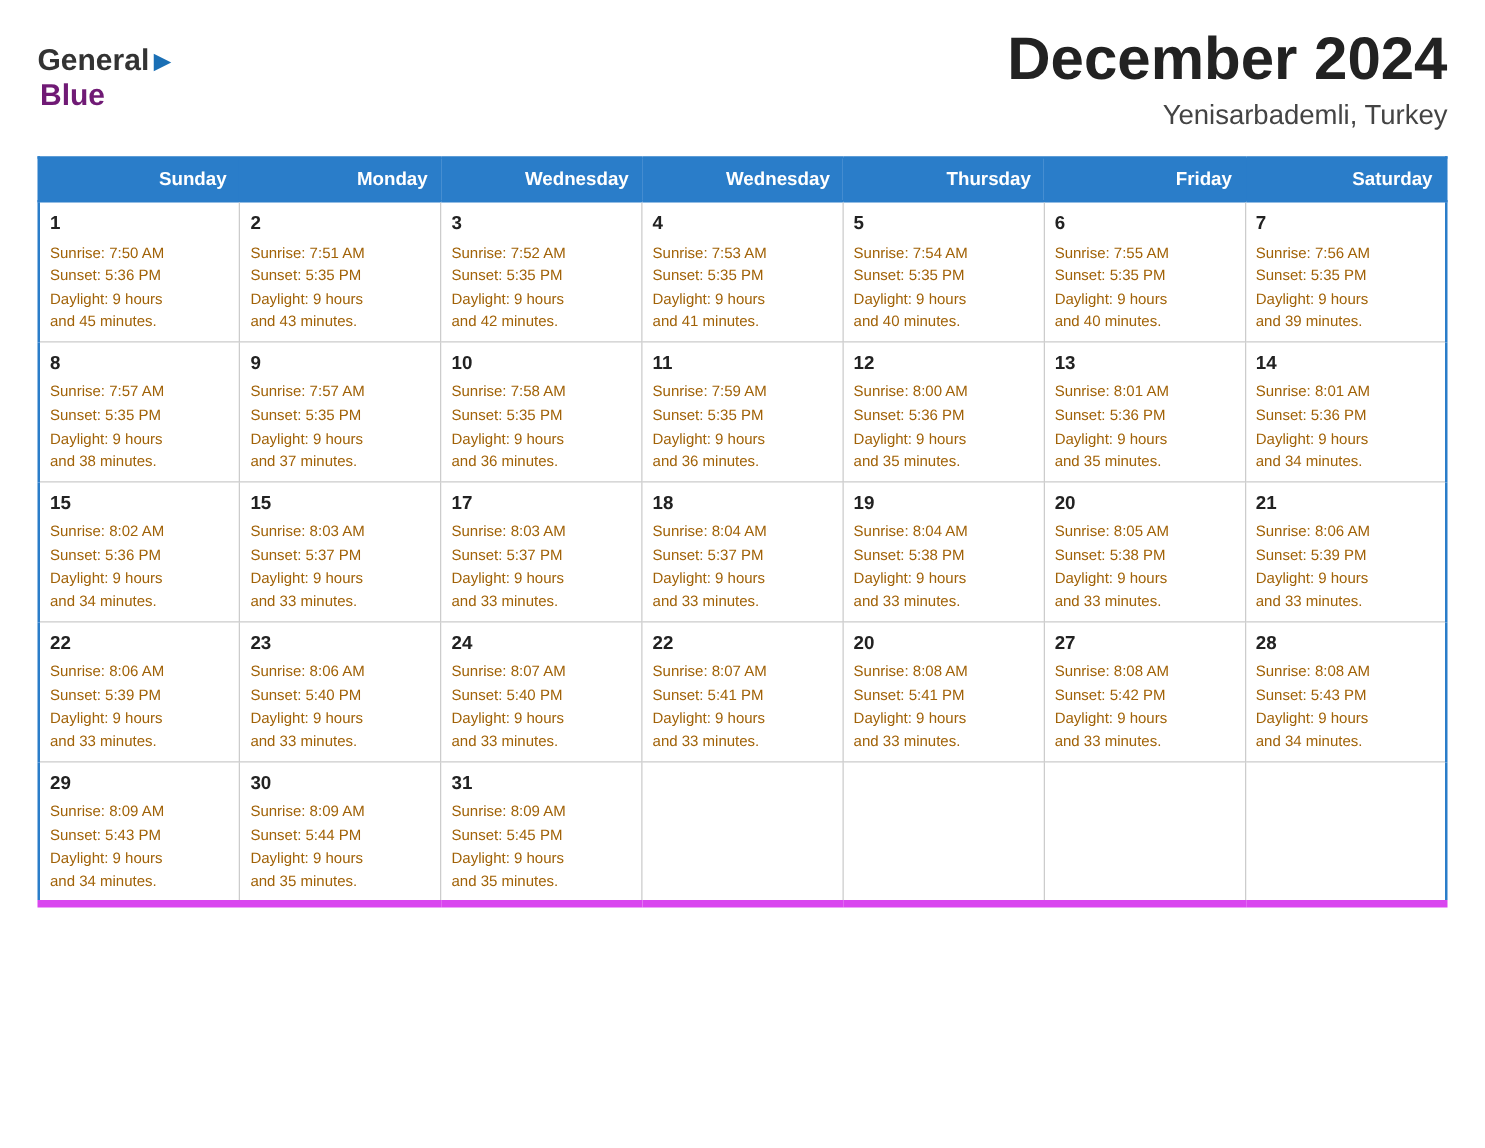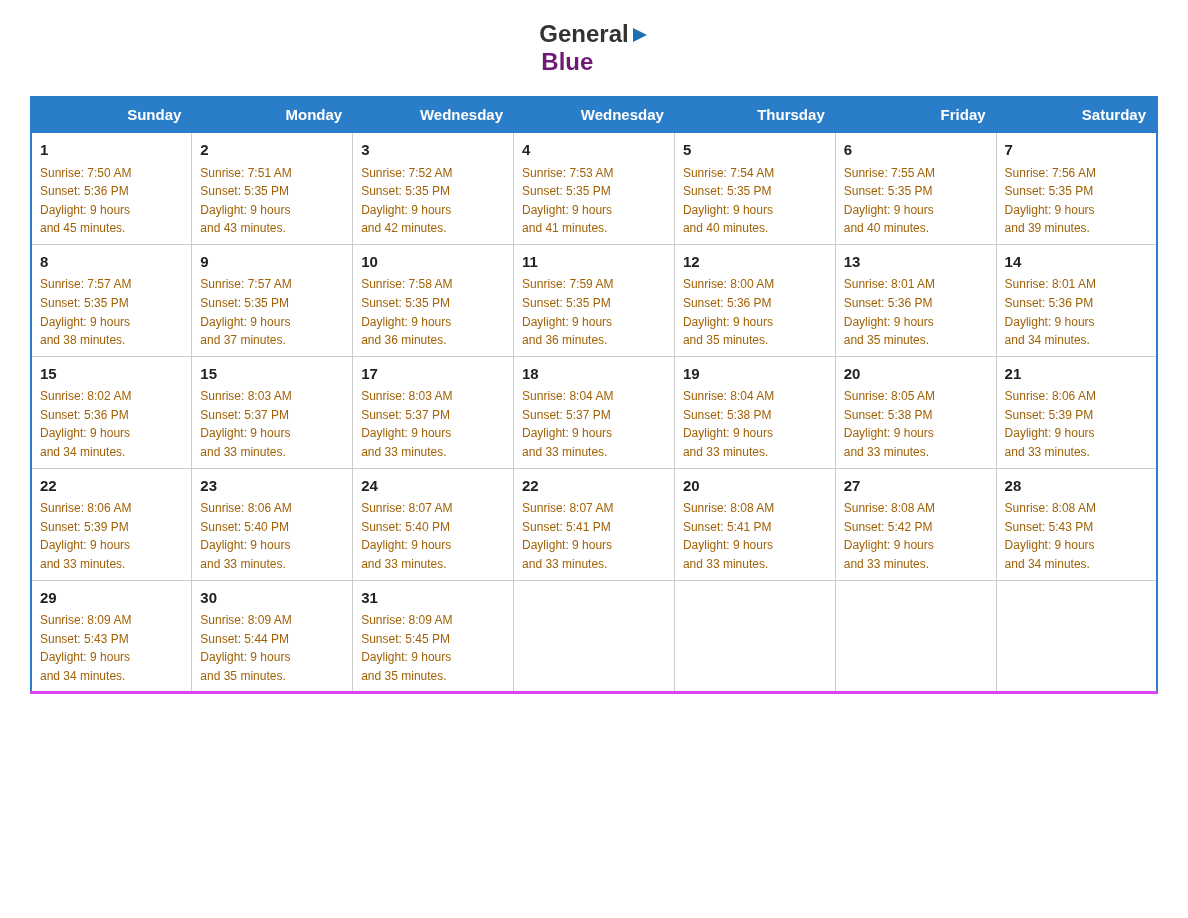--- a/index.html
+++ b/index.html
@@ -7,21 +7,20 @@
       font-family: Arial, sans-serif;
       background: #fff;
       padding: 20px 30px;
       color: #333;
     }
     .header {
       display: flex;
       justify-content: space-between;
       align-items: center;
       margin-bottom: 20px;
-      flex-direction: column;
     }
     .title-section {
       text-align: right;
     }
     .month-title {
       font-size: 48px;
       font-weight: bold;
       color: #222;
     }
     .location-title {
@@ -58,21 +57,21 @@
       color: #222;
       display: block;
       margin-bottom: 2px;
     }
     .calendar-table tbody tr td .day-info {
       color: #a16207;
       font-size: 12px;
       line-height: 1.55;
     }
     .calendar-table tbody tr:last-child td {
-      border-bottom: 3px solid #d946ef;
+      border-bottom: 6px solid #d946ef;
     }
     .calendar-table thead tr th:first-child,
     .calendar-table tbody tr td:first-child {
       border-left: 2px solid #2a7dc9;
     }
     .calendar-table thead tr th:last-child,
     .calendar-table tbody tr td:last-child {
       border-right: 2px solid #2a7dc9;
     }
     .calendar-table thead tr th {
@@ -99,20 +98,24 @@
     <div class="logo-top-row">
       <span style="font-size:24px;font-weight:bold;color:#333;">General</span>
       <svg width="18" height="18" viewBox="0 0 18 18" style="margin-left:2px;margin-top:2px;">
         <polygon points="2,2 16,9 2,16" fill="#1a6fb5"></polygon>
       </svg>
     </div>
     <div>
       <span style="font-size:24px;font-weight:bold;color:#701a75;margin-left:2px;">Blue</span>
     </div>
   </div>
+  <div class="title-section">
+    <div class="month-title">December 2024</div>
+    <div class="location-title">Yenisarbademli, Turkey</div>
+  </div>
 </div>
 
 <table class="calendar-table">
   <thead>
     <tr>
     <th>Sunday</th>
         <th>Monday</th>
         <th>Wednesday</th>
         <th>Wednesday</th>
         <th>Thursday</th>

